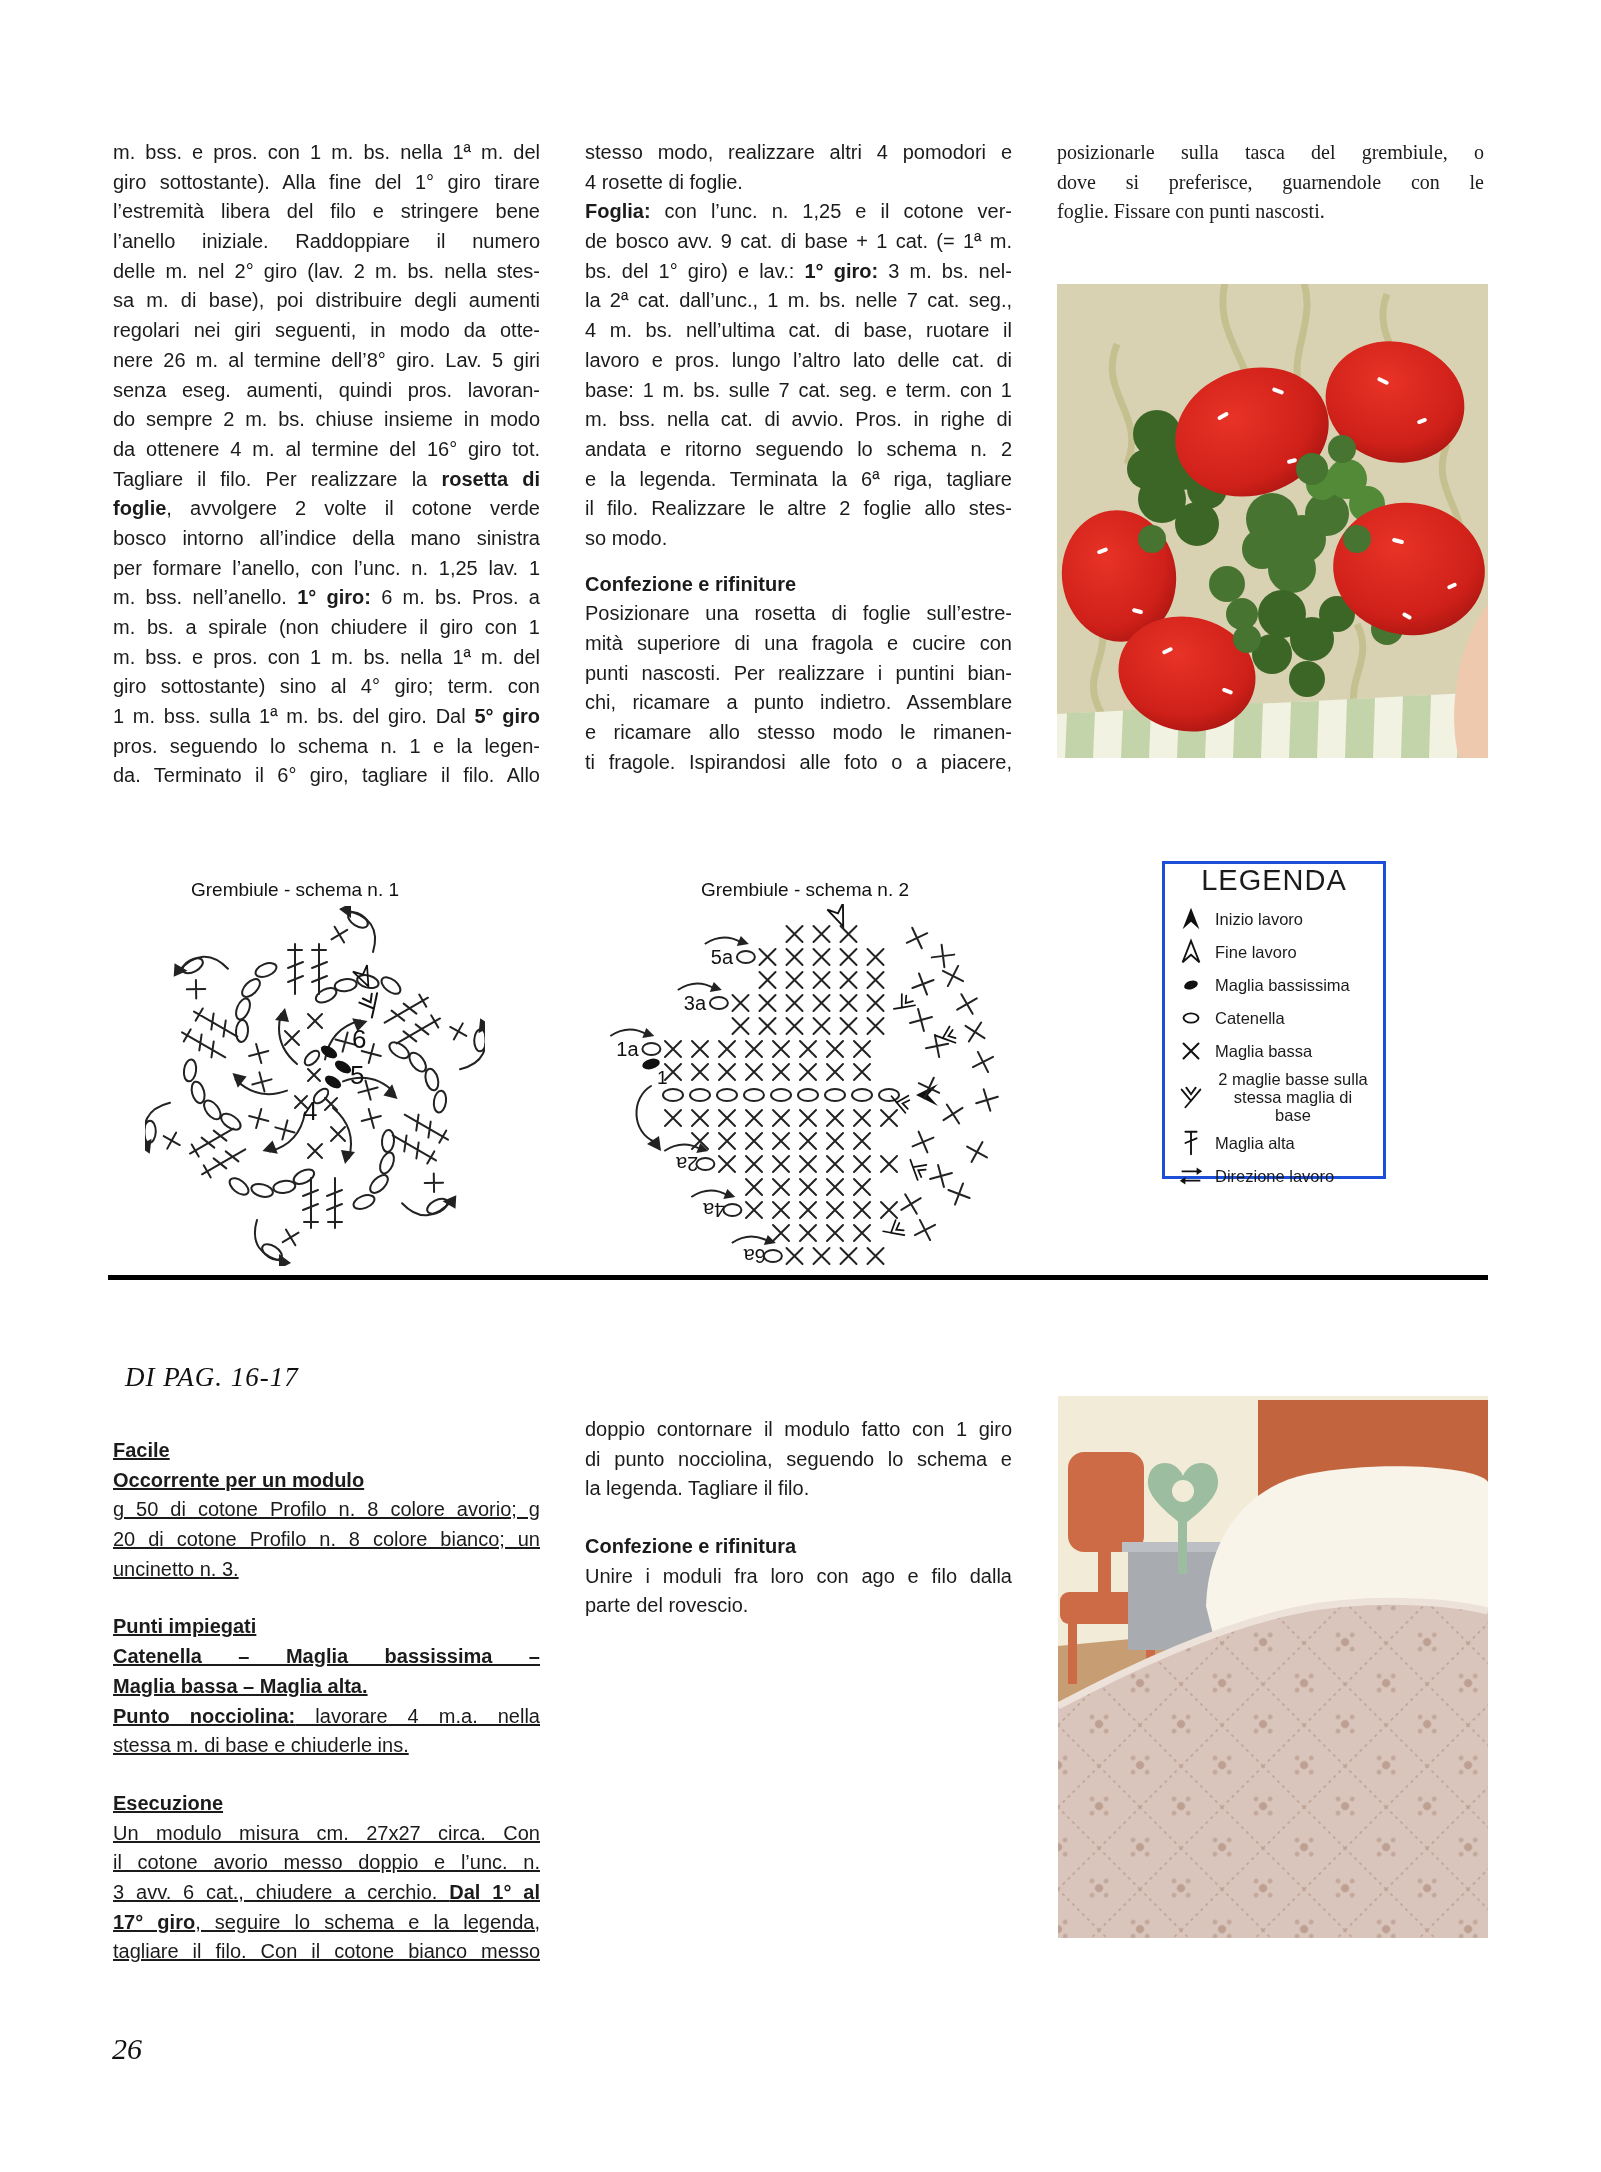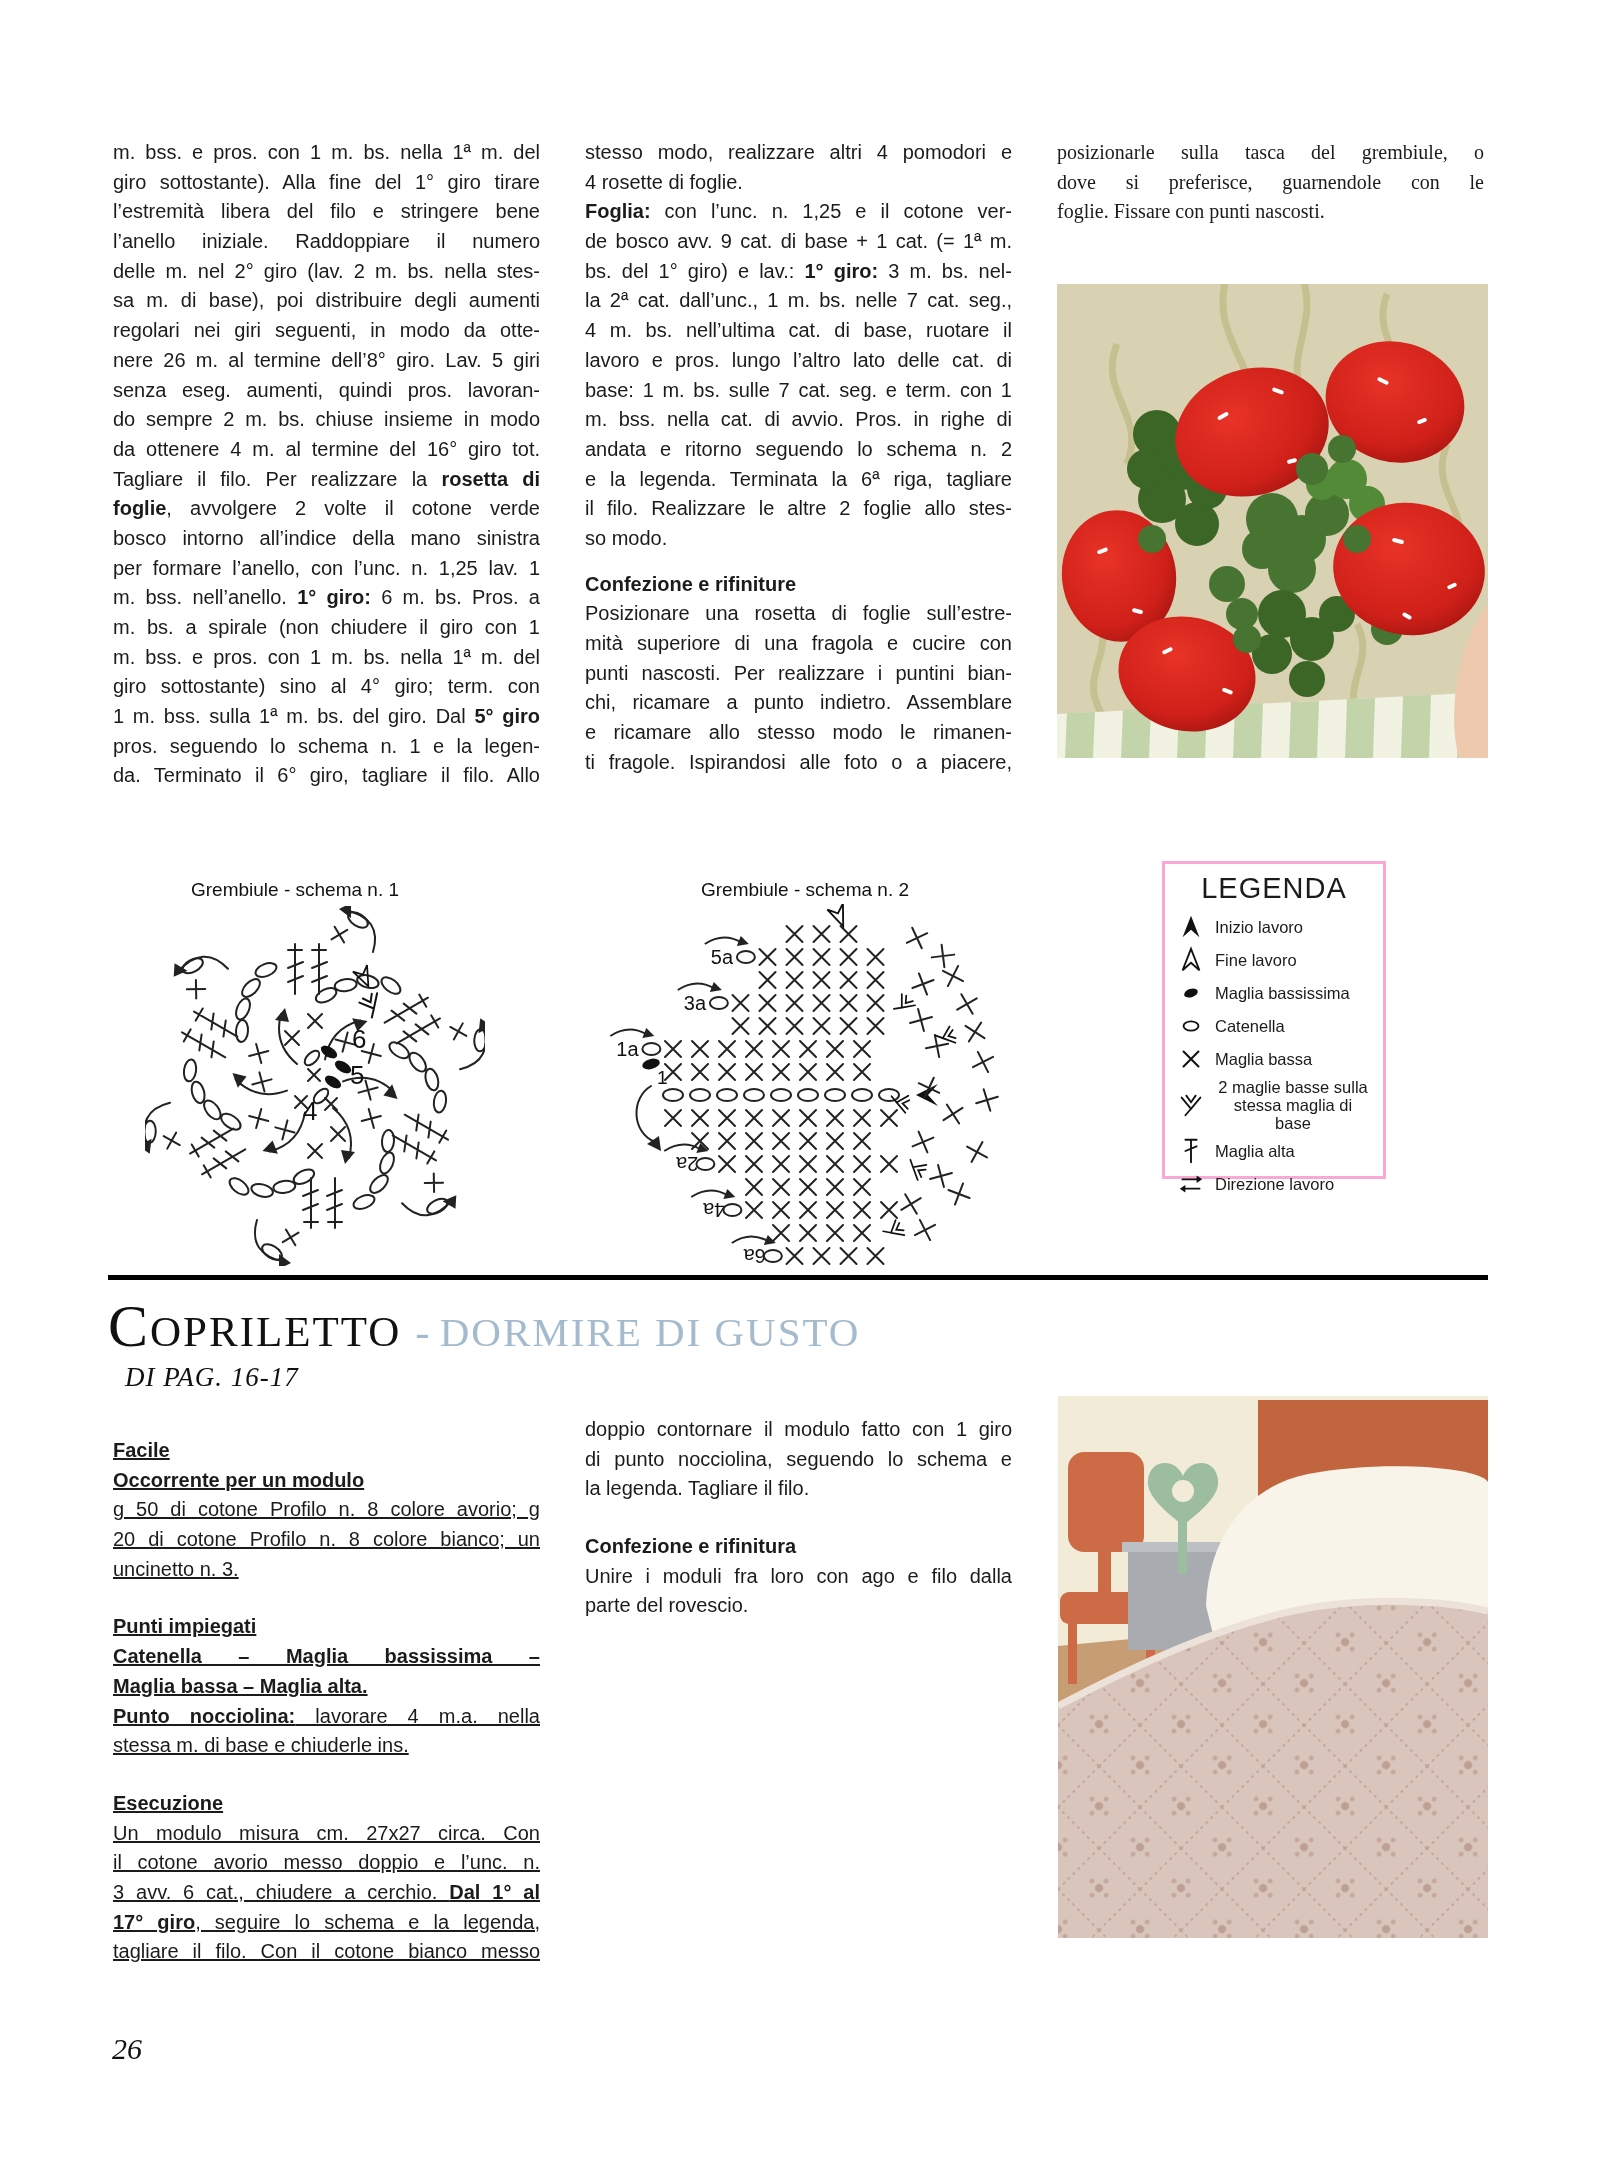--- a/index.html
+++ b/index.html
@@ -14,21 +14,21 @@
   .line { height:29.7px; text-align:justify; text-align-last:justify; }
   .line.last { text-align-last:left; }
   .line.head { font-weight:700; text-align:right; text-align-last:left; }
   .b { font-weight:700; }
 
   
   .schema-caption { position:absolute; font-size:19px; text-align:center; color:#111; }
 
   
   .legend { position:absolute; left:1162px; top:845px; width:224px; height:318px;
-            border:3px solid #f9a8d4; padding:8px 12px 6px 12px; background:#fff; }
+            border:3px solid #1d4ed8; padding:0 12px 6px 12px; background:#fff; }
   .legend-title { font-size:29px; font-weight:400; letter-spacing:1px; text-align:center; margin-bottom:8px; }
   .lrow { display:flex; align-items:center; margin-bottom:5px; font-size:16.5px; line-height:18px;text-align:center; }
   .lsym { width:28px; height:28px; flex:0 0 28px; margin-right:10px; }
 
   
   .divider { position:absolute; left:108px; top:1259px; width:1380px; height:5px; background:#000; }
   .cop-title { position:absolute; left:108px; top:1276px; font-family:"Liberation Serif", serif; white-space:nowrap; }
   .tc { font-size:60px; letter-spacing:2px; color:#111; }
   .tr { font-size:43px; letter-spacing:2px; color:#111; }
   .tsep { font-size:43px; margin:0 10px; }
@@ -478,24 +478,20 @@
         <div class="lrow">
           <svg class="lsym" viewBox="0 0 30 30">
             <use href="#sym-dir"></use>
           </svg>
           <span class="llab">Direzione lavoro</span>
         </div>
       </div>
   </div>
 
   <div class="divider"></div>
-  <div class="cop-title">
-    <span class="tc">C</span><span class="tr">OPRILETTO</span>
-    <span class="tsep" style="color: rgb(164, 186, 205);">-</span><span class="tsub" style="color: rgb(164, 186, 205);">DORMIRE DI GUSTO</span>
-  </div>
   <div class="dipag">DI PAG. 16-17</div>
 
   <div class="col" style="left:113px; top:1420px;text-decoration:underline;">
       <div class="line head"><span>Facile</span></div>
       <div class="line head"><span>Occorrente per un modulo</span></div>
       <div class="line"><span>g 50 di cotone Profilo n. 8 colore avorio; g</span></div>
       <div class="line"><span>20 di cotone Profilo n. 8 colore bianco; un</span></div>
       <div class="line last"><span>uncinetto n. 3.</span></div>
       <div class="gap" style="height: 28px;"></div>
       <div class="line head"><span>Punti impiegati</span></div>

